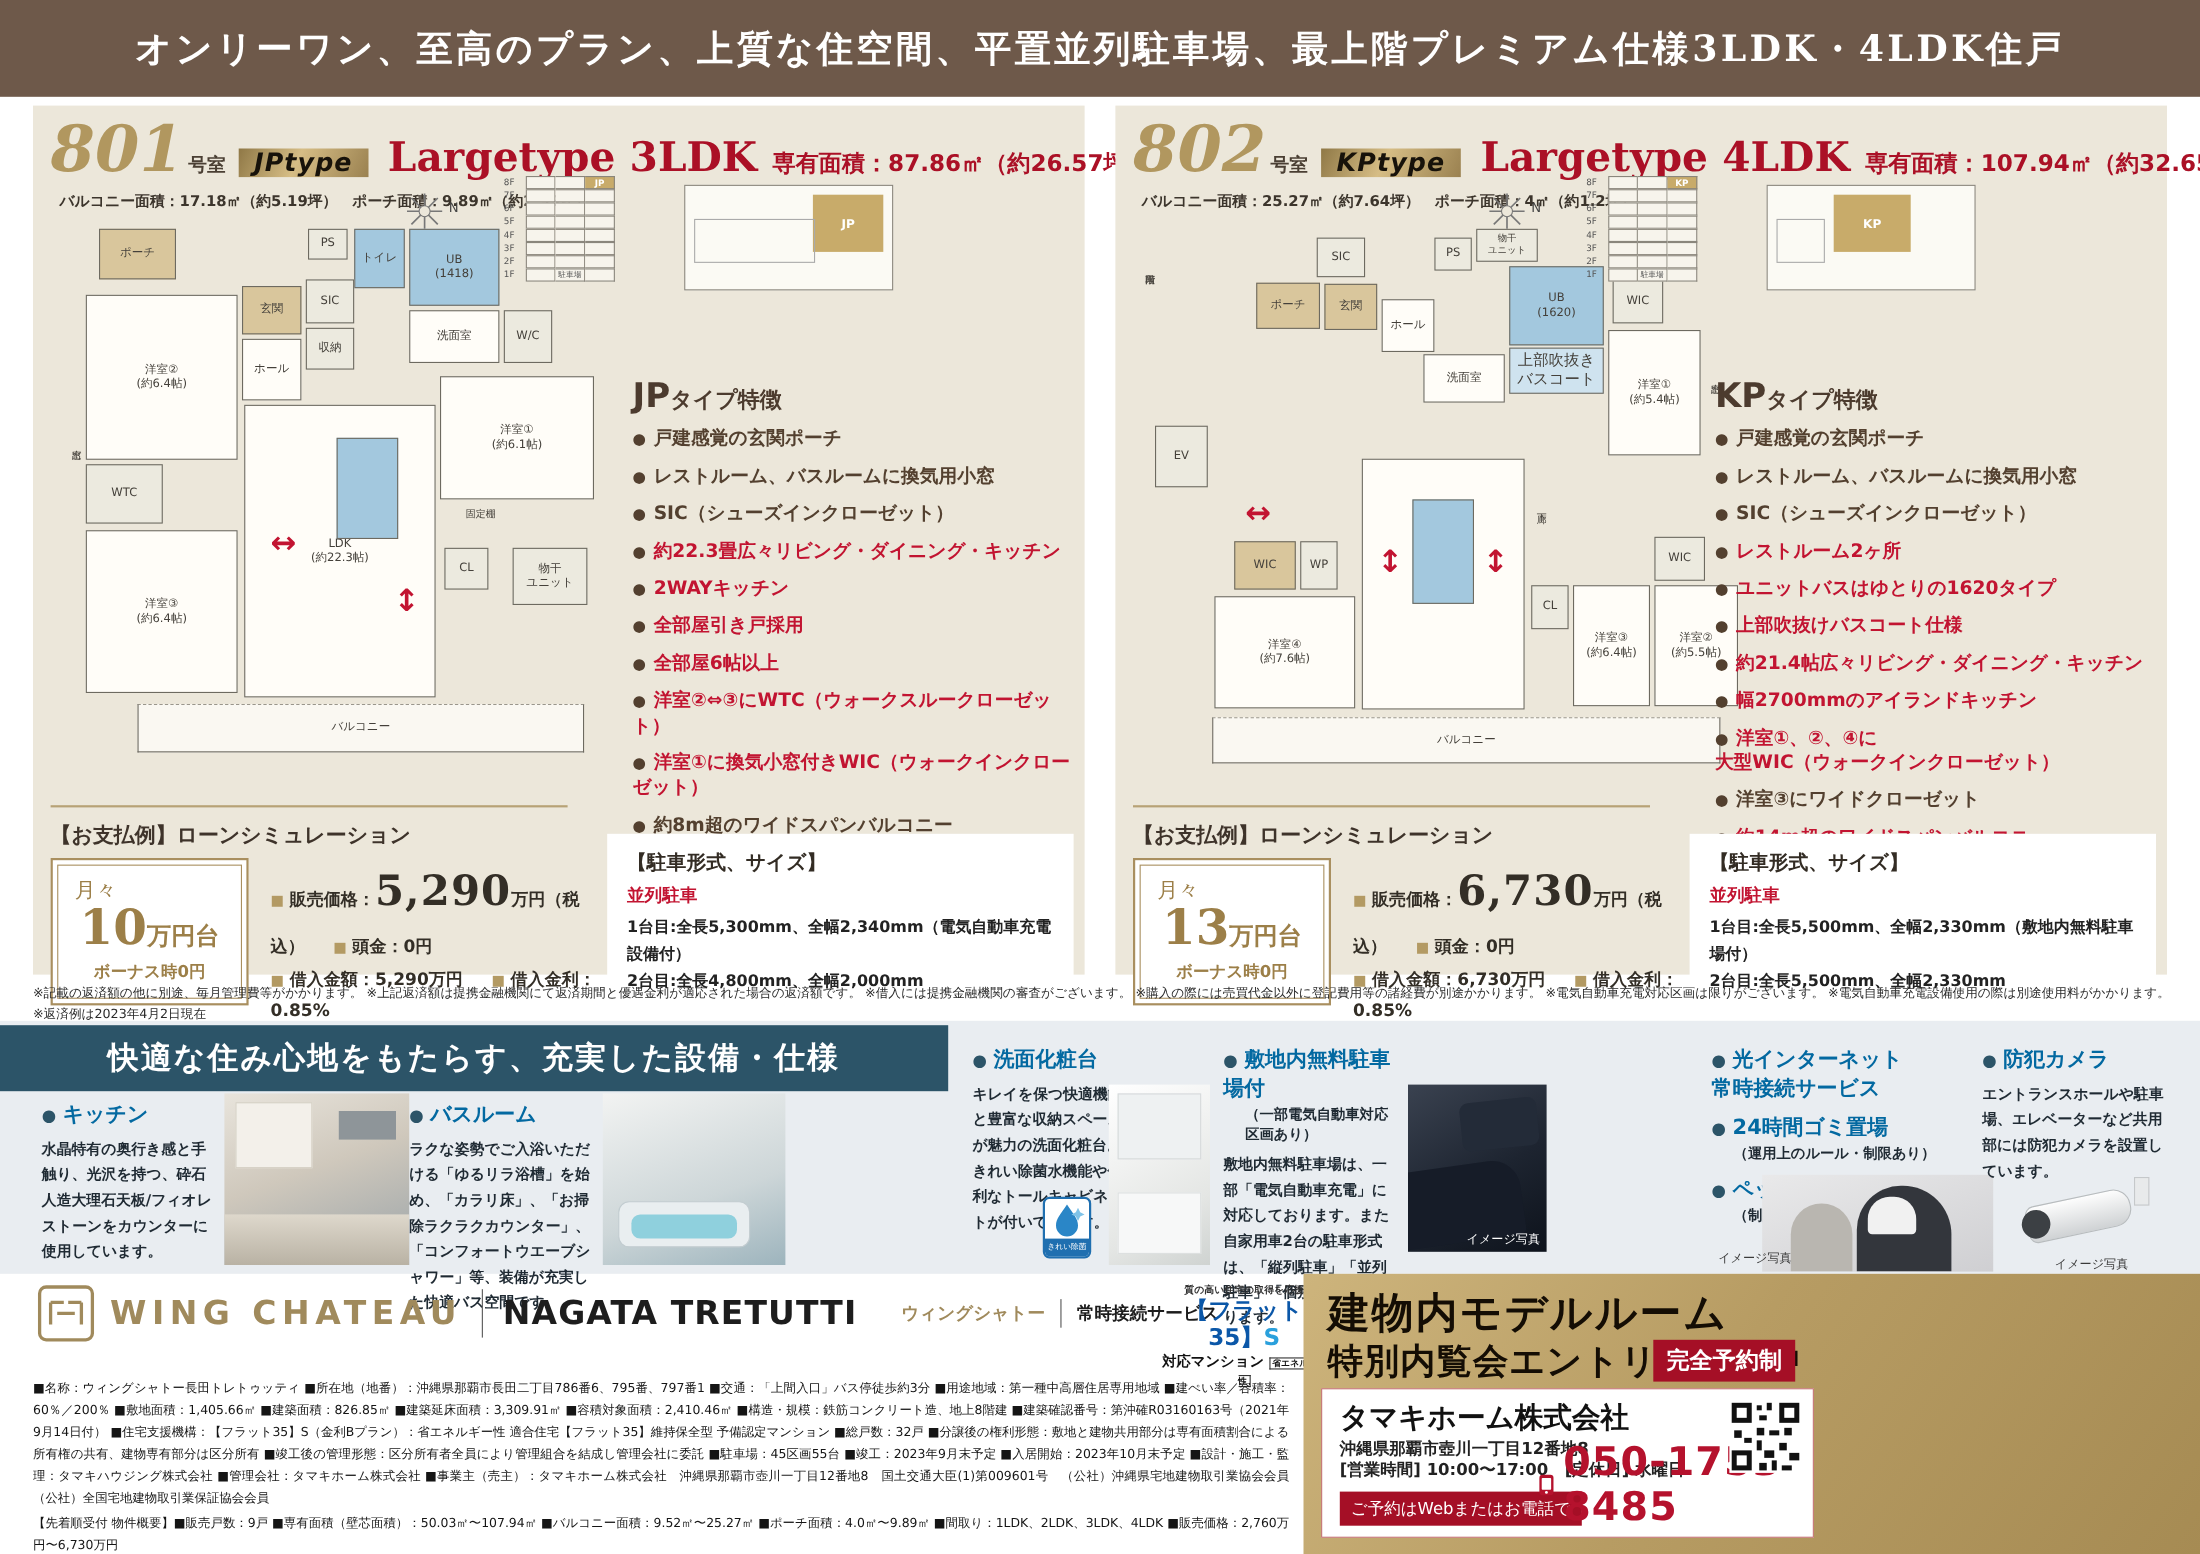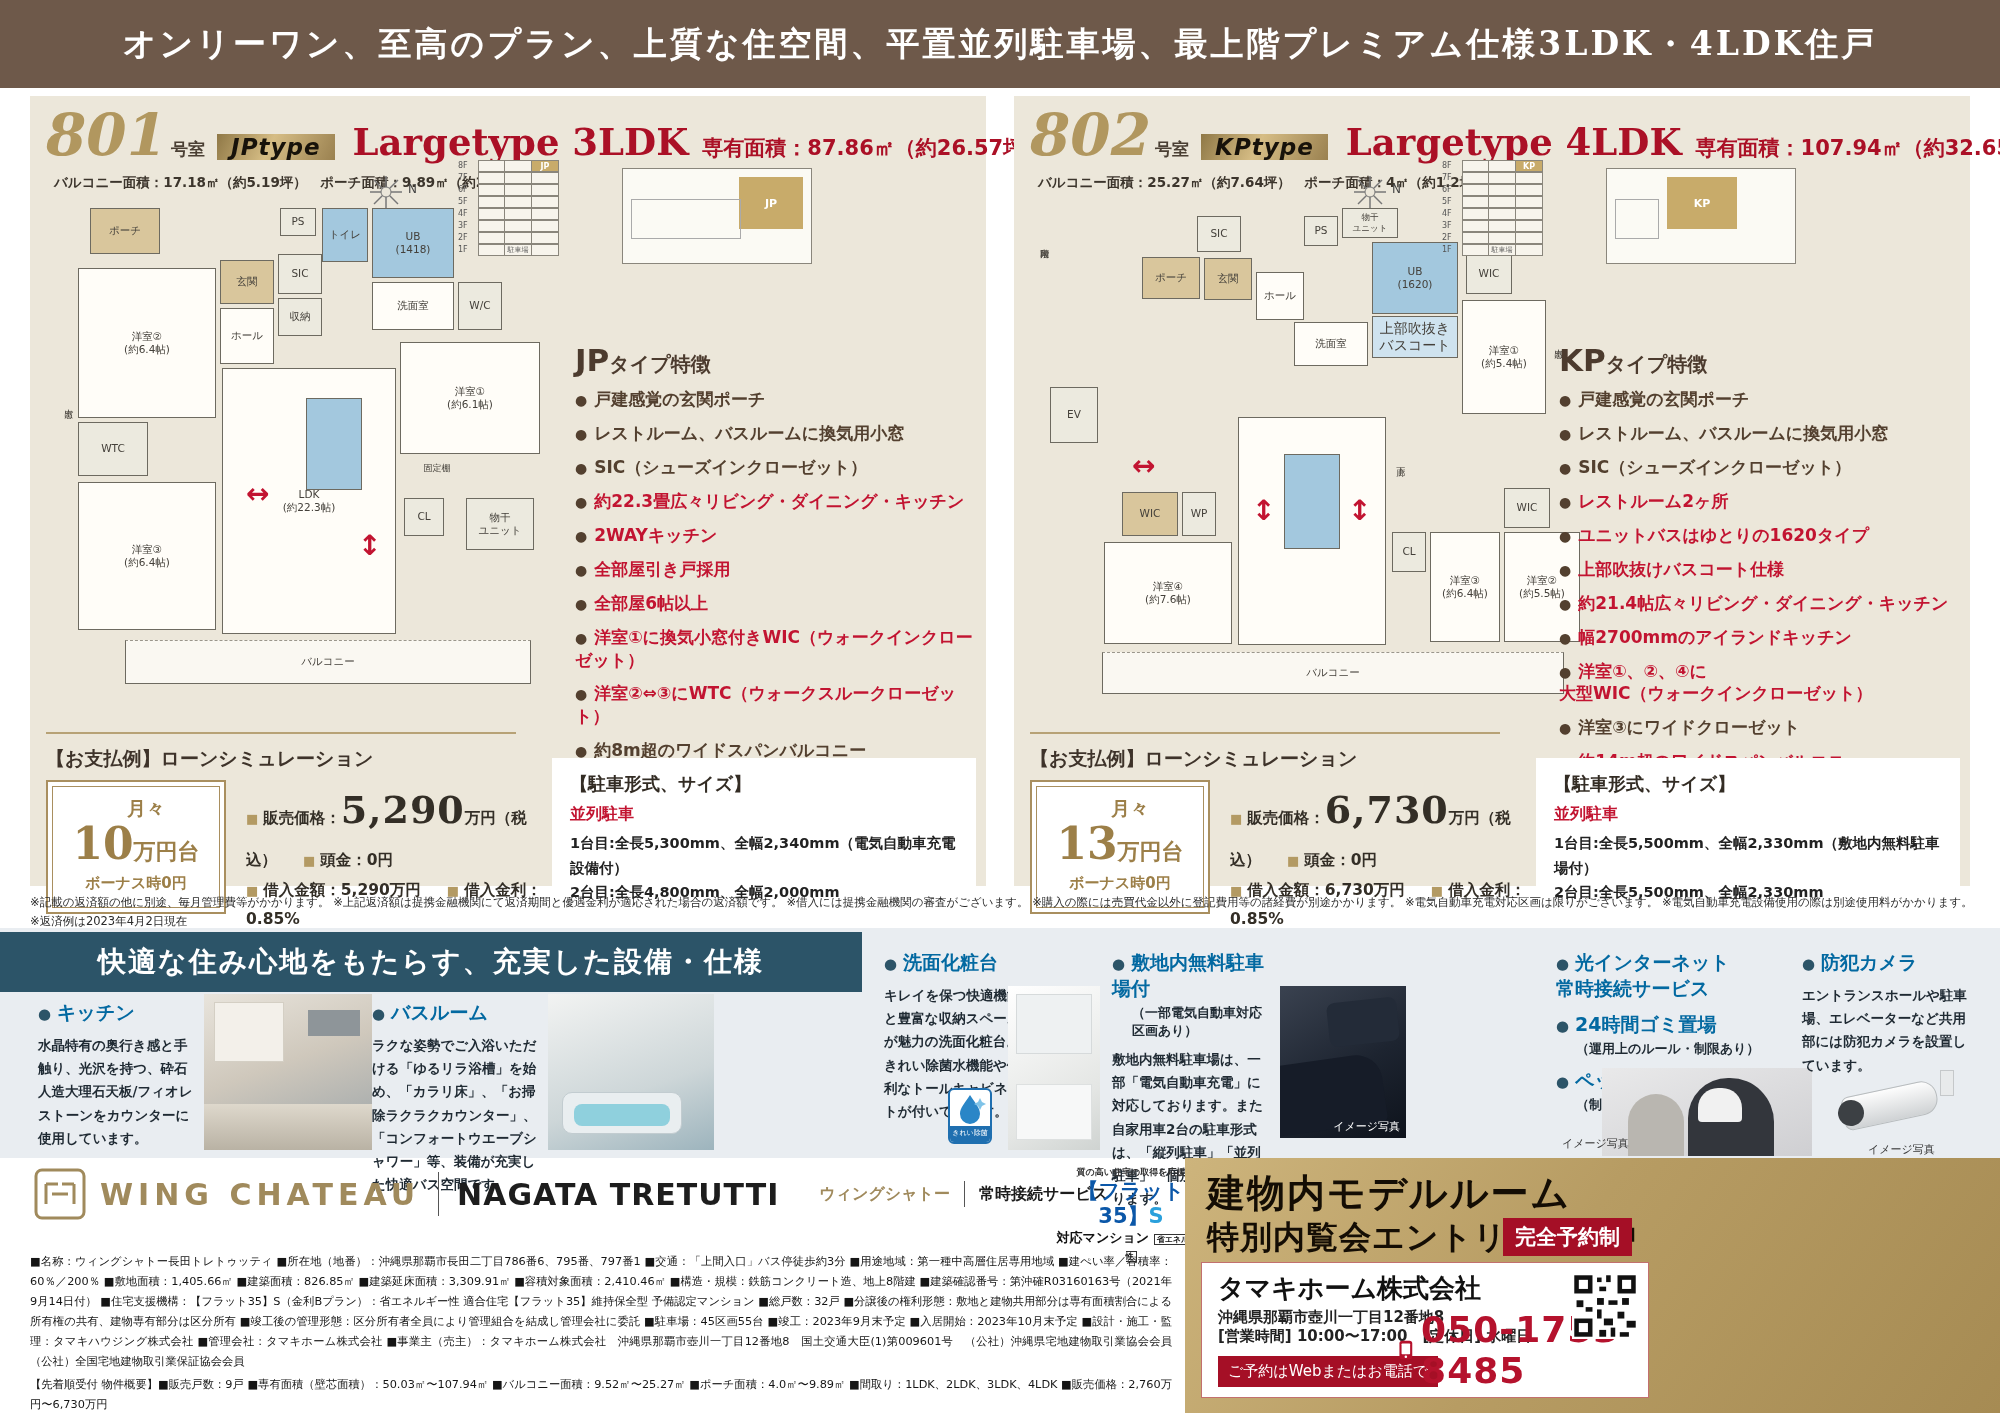--- a/index.html
+++ b/index.html
@@ -41,21 +41,21 @@
 .feat{position:absolute;left:545px;top:246px;width:402px}
 .fhead{color:#4c3b2e;margin-bottom:10px}
 .fhead .en{font-size:31px;font-weight:800}
 .fhead .ja{font-size:20px;font-weight:800}
 .feat li{list-style:none;font-size:17px;font-weight:700;margin-bottom:11px;line-height:1.35;white-space:pre-line}
 .feat li::before{content:"●";color:#53402f;margin-right:7px;font-size:14px}
 .feat li.red{color:#c21431}.feat li.brown{color:#53402f}
 
 .loanh{position:absolute;left:16px;font-size:19px;font-weight:800;color:#3e332a;border-top:2px solid #b7a276;padding-top:12px;width:470px}
 .monthly{position:absolute;background:#fff;border:2px solid #a98f5f;outline:1px solid #a98f5f;outline-offset:-7px;color:#9c7f48;text-align:center}
-.monthly .m1{font-size:19px;font-weight:700;margin-top:14px;text-align:center;padding-left:20px}
+.monthly .m1{font-size:19px;font-weight:400;margin-top:14px;text-align:left;padding-left:20px}
 .monthly .m2{font-size:44px;font-weight:700;line-height:1;font-family:"DejaVu Serif","Liberation Serif",serif}
 .monthly .m2 small{font-size:22px;font-weight:700;font-family:"DejaVu Sans","Liberation Sans",sans-serif}
 .monthly .m3{font-size:15px;font-weight:700;margin-top:8px}
 .llines{position:absolute;font-size:15.5px;color:#332e26;font-weight:600;line-height:1.9}
 .llines .sq::before{content:"■";color:#b39a63;margin-right:5px;font-size:13px}
 .llines .big{font-family:"DejaVu Serif","Liberation Serif",serif;font-size:38px;font-weight:700;letter-spacing:1px}
 .gap{display:inline-block;width:26px}
 
 .park{position:absolute;background:#fff;padding:14px 18px}
 .park .h{font-size:18px;font-weight:800;color:#332c24;margin-bottom:8px}
@@ -226,22 +226,22 @@
     <div class="feat">
       <div class="fhead"><span class="en">JP</span><span class="ja">タイプ特徴</span></div>
       <ul>
         <li class="brown"><span>戸建感覚の玄関ポーチ</span></li>
         <li class="brown"><span>レストルーム、バスルームに換気用小窓</span></li>
         <li class="brown"><span>SIC（シューズインクローゼット）</span></li>
         <li class="red"><span>約22.3畳広々リビング・ダイニング・キッチン</span></li>
         <li class="red"><span>2WAYキッチン</span></li>
         <li class="red"><span>全部屋引き戸採用</span></li>
         <li class="red"><span>全部屋6帖以上</span></li>
+        <li class="red"><span>洋室②⇔③にWTC（ウォークスルークローゼット）</span></li>
         <li class="red"><span>洋室①に換気小窓付きWIC（ウォークインクローゼット）</span></li>
-        <li class="red"><span>洋室②⇔③にWTC（ウォークスルークローゼット）</span></li>
         <li class="brown"><span>約8m超のワイドスパンバルコニー</span></li>
       </ul>
     </div>
 
     <div class="loanh" style="top:636px">【お支払例】ローンシミュレーション</div>
     <div class="monthly" style="left:16px;top:684px;width:180px;height:134px">
       <div class="m1">月々</div>
       <div class="m2"><span>10</span><small>万円台</small></div>
       <div class="m3">ボーナス時0円</div>
     </div>

